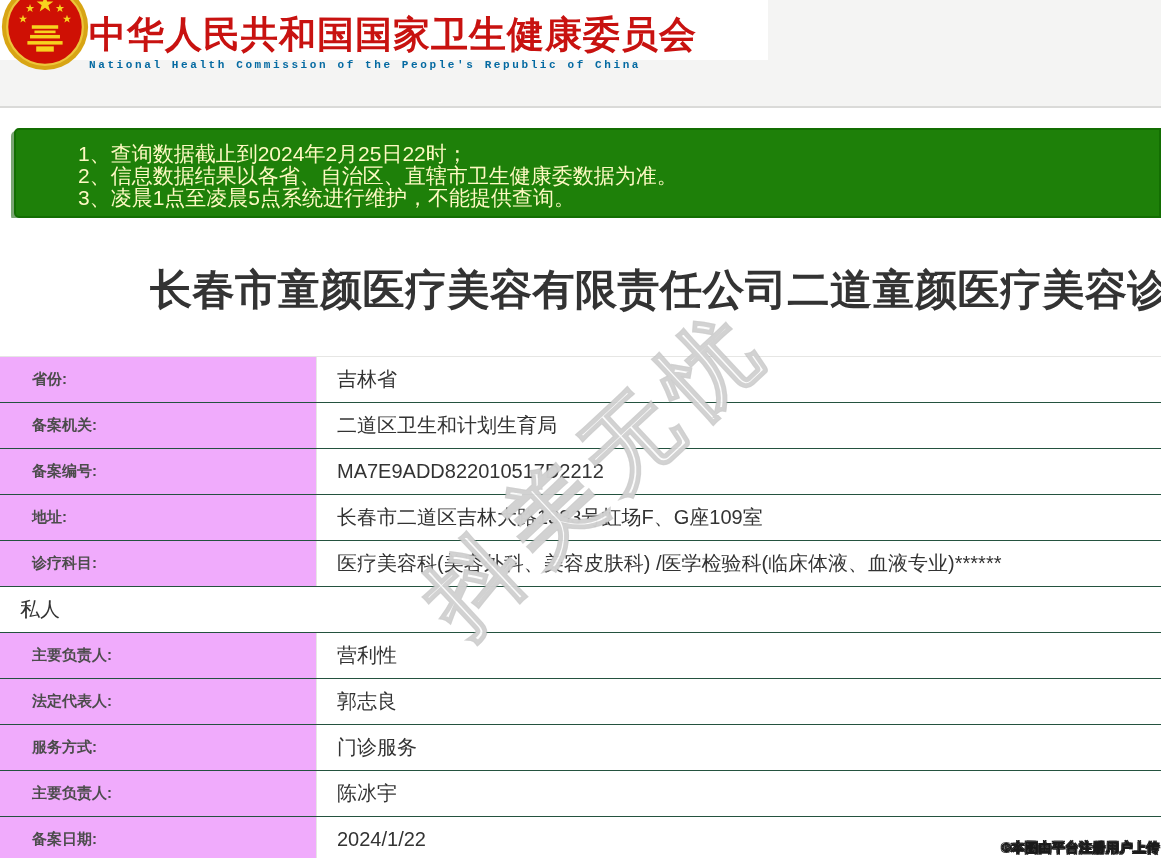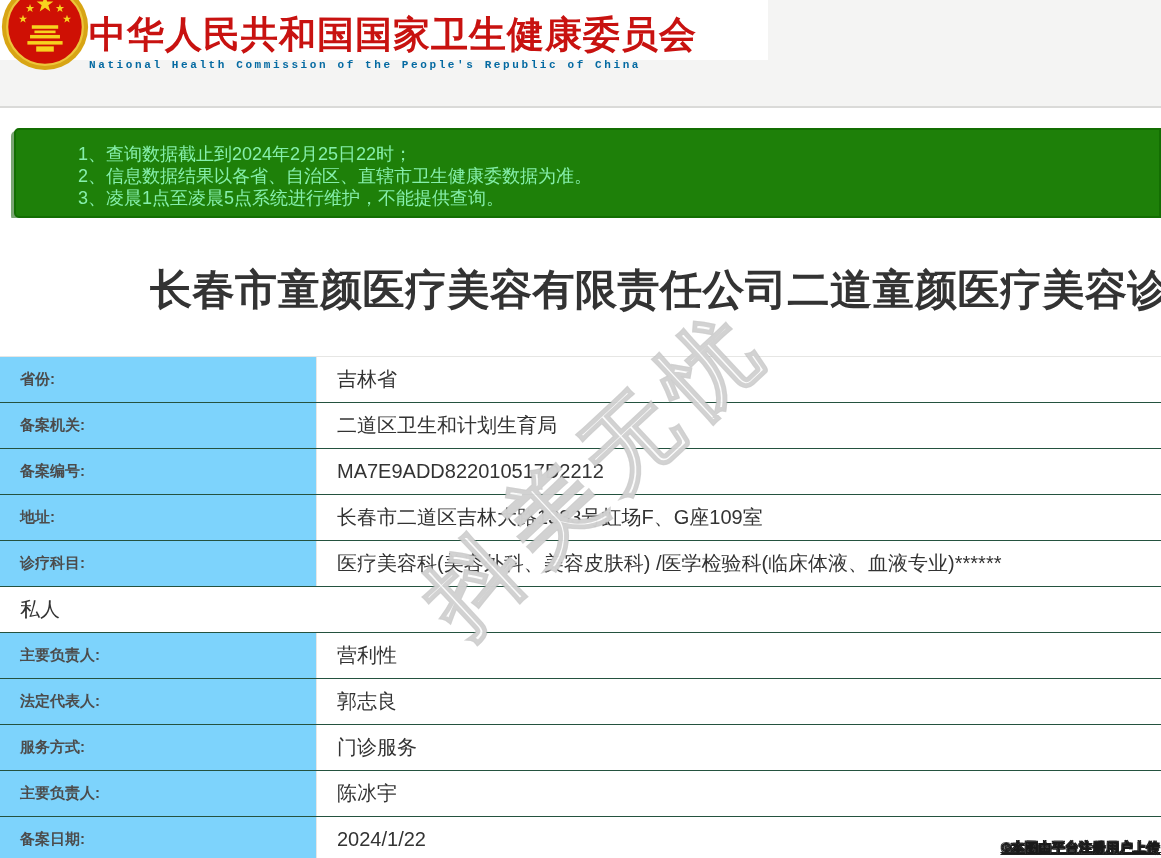--- a/index.html
+++ b/index.html
@@ -13,47 +13,47 @@
   .emblem { position:absolute; left:1px; top:-17px; width:88px; height:88px; }
   .header-titles { position:absolute; left:89px; top:0;margin-top:20px; }
   .title-cn { font-size:37px; font-weight:bold; letter-spacing:1px; color:#c81210; line-height:40px; margin-top:-5px; white-space:nowrap; }
   .title-en { font-size:11px; font-weight:bold; letter-spacing:2.6px; color:#0369a1; margin-top:4px; white-space:nowrap;font-family:Liberation Mono, monospace; }
 
   
   .notice { position:absolute; left:14px; top:128px; width:1147px; height:90px;
             background:#1e8009; border:2px solid #136e02; border-radius:5px 0 0 5px;
             box-shadow:-3px 3px 0 rgba(13,90,0,.55);
             padding:13px 10px 10px 62px; }
-  .notice p { color:#86efac; font-size:18px; line-height:22px; white-space:nowrap; }
+  .notice p { color:#fef9c3; font-size:21px; line-height:22px; white-space:nowrap; }
 
   
   .record-title-wrap { position:absolute; left:0; top:218px; width:1161px; height:138px; background:#fff; overflow:hidden; }
   .record-title { position:absolute; left:150px; top:44px; font-size:42px; font-weight:bold; color:#333; white-space:nowrap; letter-spacing:0.5px; }
 
   
   .info-table { position:absolute; left:0; top:356px; width:1161px; border-top:1px solid #e6e6e4; }
   .row { display:flex; height:46px; border-bottom:1px solid #24523f; }
-  .row .label { width:317px; flex:0 0 317px; background:#7dd3fc; border-right:1px solid #e7e7e5;
-                display:flex; align-items:center; padding-left:20px;
+  .row .label { width:317px; flex:0 0 317px; background:#f0abfc; border-right:1px solid #e7e7e5;
+                display:flex; align-items:center; padding-left:32px;
                 font-size:15px; font-weight:bold; color:#4c4c4c; }
   .row .value { flex:1; background:#fff; display:flex; align-items:center; padding-left:20px;
                 font-size:20px; color:#333; white-space:nowrap; }
 
   
   .wm-diagonal { position:absolute; left:597px; top:472px;
                  transform:translate(-50%,-50%) rotate(-43deg);
                  font-size:92px; font-weight:bold; letter-spacing:14px; white-space:nowrap;
                  color:rgba(255,255,255,0.92);
                  -webkit-text-stroke:2px rgba(175,175,175,0.55);
                  text-shadow:0 0 1px rgba(160,160,160,0.4);
                  pointer-events:none; z-index:5; }
   .wm-credit { position:absolute; right:1px; bottom:1px; z-index:6;
                font-size:13px; font-weight:bold; color:#fff; letter-spacing:0.5px;
                -webkit-text-stroke:0.8px #1a1a1a;
-               text-shadow:1px 1px 0 #222, -1px 1px 0 #222, 1px -1px 0 #222, -1px -1px 0 #222;text-decoration:underline; }
+               text-shadow:1px 1px 0 #222, -1px 1px 0 #222, 1px -1px 0 #222, -1px -1px 0 #222; }
 </style>
 </head>
 <body>
 
 <div class="page">
 
   <div class="top-band">
     <div class="header-card">
       <svg class="emblem" viewBox="0 0 100 100">
         <circle cx="50" cy="50" r="49" fill="#d8a514"></circle>

